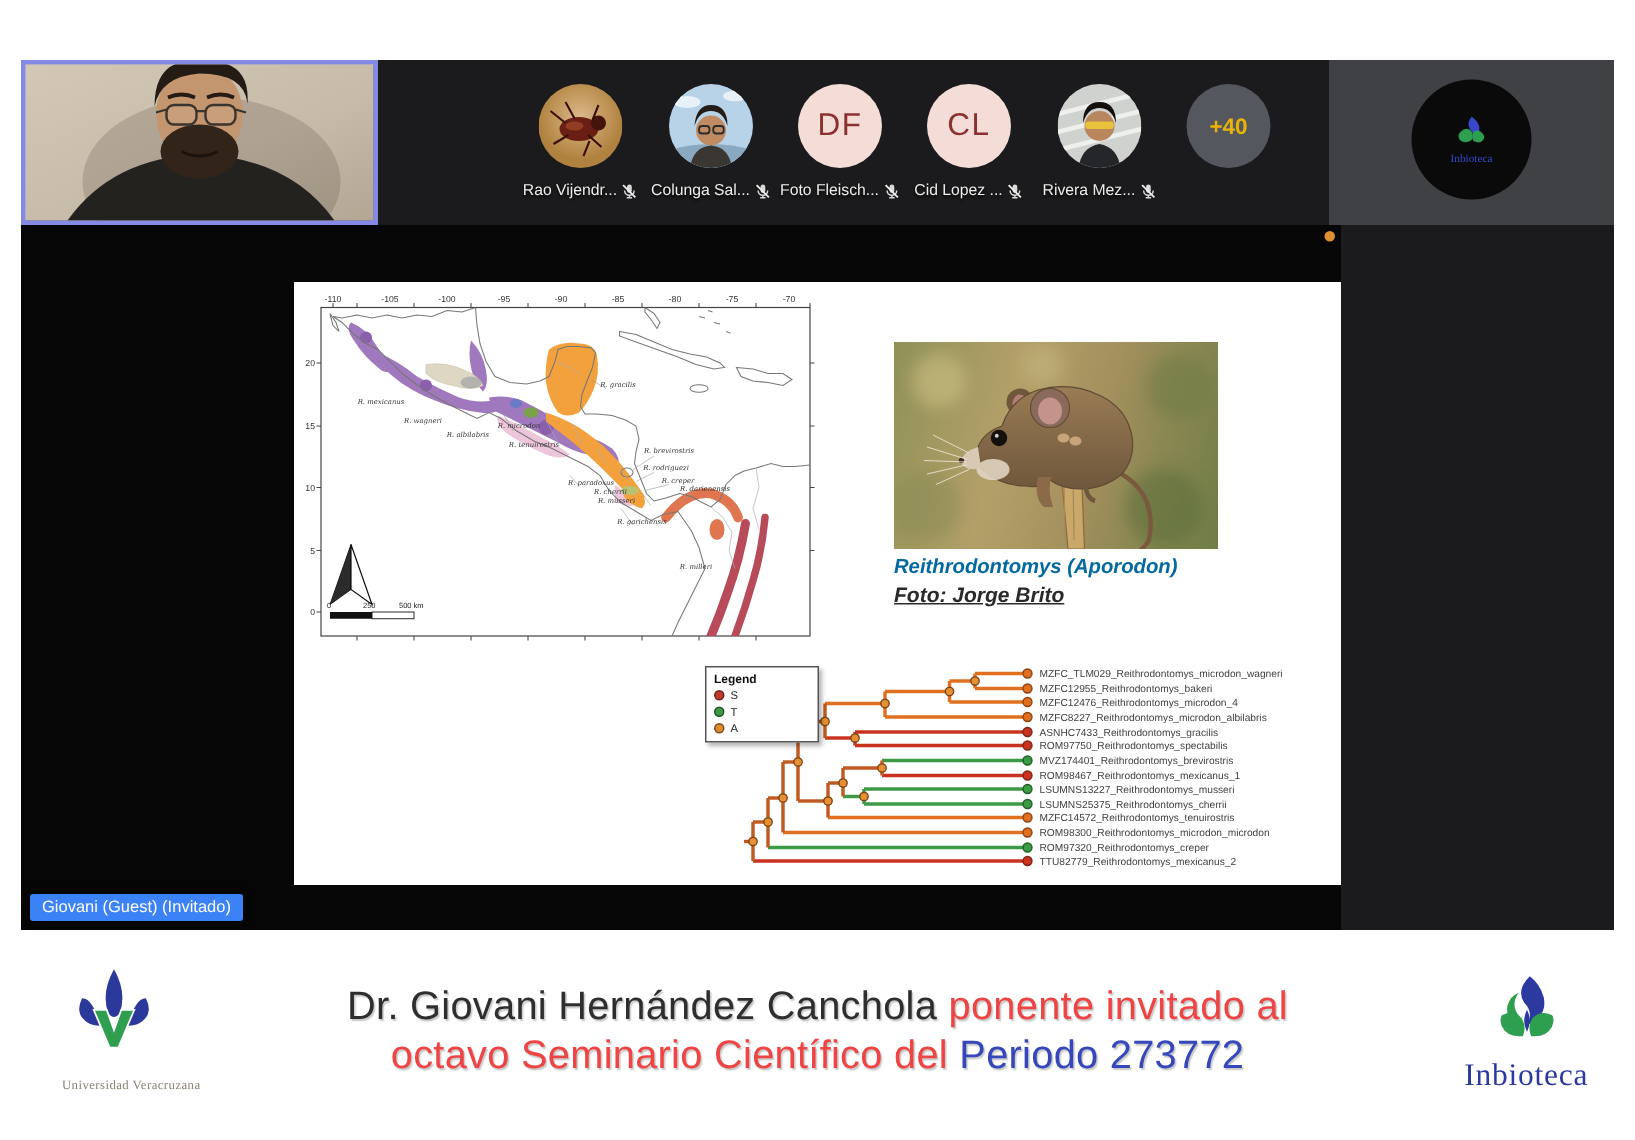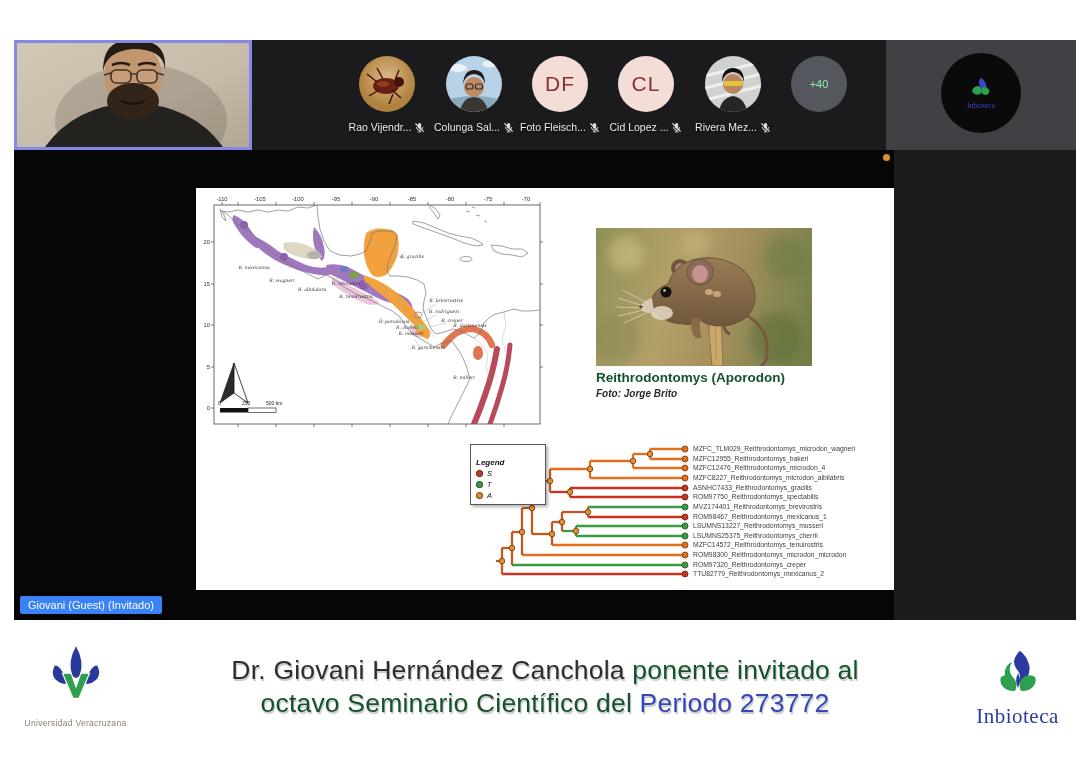--- a/index.html
+++ b/index.html
@@ -12,21 +12,21 @@
   #speaker{left:14px;top:40px;width:238px;height:110px;background:#cbbfae;
            border:3px solid #8589e6;box-sizing:border-box;box-shadow:inset 0 0 0 2px #23234d;}
   #speaker svg{display:block;width:100%;height:100%;}
   .ptile{top:40px;width:86px;height:110px;}
   .avatar{position:absolute;left:15px;top:16px;width:56px;height:56px;border-radius:50%;
           overflow:hidden;}
   .avatar svg{display:block;width:100%;height:100%;}
   .avatar.init{background:#f4ddd7;display:flex;align-items:center;justify-content:center;
           color:#8a3232;font-size:21px;font-weight:500;letter-spacing:1px;}
   .avatar.more{background:#54575d;display:flex;align-items:center;justify-content:center;
-          color:#86efac;font-size:11px;font-weight:400;}
+          color:#eab308;font-size:15px;font-weight:700;}
   .pname{position:absolute;left:0;top:81px;width:86px;display:flex;align-items:center;
          justify-content:center;gap:3px;color:#ececec;font-size:10.5px;
          text-shadow:0 1px 2px rgba(0,0,0,.9);white-space:nowrap;}
   .mic{flex:0 0 auto;}
   #brand-tile{left:886px;top:40px;width:190px;height:110px;background:#3f4145;}
   #brand-circle{left:55px;top:13px;width:80px;height:80px;border-radius:50%;background:#0a0a0a;
         display:flex;flex-direction:column;align-items:center;justify-content:center;gap:1px;}
   #brand-circle .btxt{color:#3848c8;font-size:7.5px;font-family:"Liberation Serif",serif;}
 
   
@@ -35,40 +35,40 @@
   #rec-dot{left:883px;top:154px;width:7px;height:7px;border-radius:50%;background:#e09030;}
   #presenter-label{left:20px;top:596px;background:#3b82f6;color:#fdfdfd;font-size:11px;
        padding:3px 8px;border-radius:2px;box-shadow:0 0 4px rgba(0,0,0,.6);}
 
   
   #slide{left:196px;top:188px;width:698px;height:402px;background:#ffffff;}
   #map-svg{left:2px;top:4px;}
   #photo{left:400px;top:40px;width:216px;height:138px;overflow:hidden;
          background:linear-gradient(105deg,#8f9158 0%,#b3a069 35%,#a3905d 60%,#6f7d46 100%);}
   #photo svg{display:block;width:100%;height:100%;}
-  #caption{left:400px;top:182px;font-size:13.5px;font-weight:bold;color:#14532d;}
-  #credit{left:400px;top:200px;font-size:10px;font-weight:bold;font-style:italic;color:#2a2a2a;}
+  #caption{left:400px;top:182px;font-size:13.5px;font-weight:bold;font-style:italic;color:#0369a1;}
+  #credit{left:400px;top:200px;font-size:14px;font-weight:bold;font-style:italic;color:#2a2a2a;text-decoration:underline;}
 
   #legend{left:274px;top:256px;width:64px;background:#fff;border:1px solid #555;
-          box-shadow:2px 2px 3px rgba(0,0,0,.3);padding:13px 5px 4px 5px;font-style:italic;}
+          box-shadow:2px 2px 3px rgba(0,0,0,.3);padding:3px 5px 4px 5px;}
   #legend .lt{font-size:8px;font-weight:bold;color:#111;margin-bottom:2px;}
   .lrow{display:flex;align-items:center;gap:4px;font-size:7.5px;color:#222;margin-top:2px;}
   .ldot{width:7px;height:7px;border-radius:50%;border:1px solid rgba(0,0,0,.45);box-sizing:border-box;}
 
   #tree{left:280px;top:250px;width:418px;height:146px;}
   #tree svg{position:absolute;left:0;top:0;}
 
   
   #banner{left:120px;right:120px;top:654px;width:850px;text-align:center;
           font-size:26.5px;line-height:33px;letter-spacing:0.2px;
           text-shadow:1px 1.5px 1px rgba(90,90,90,.35);}
-  .b-dark{color:#2e2e2e;} .b-gray{color:#14532d;} .b-blue{color:#3547bb;}
+  .b-dark{color:#2e2e2e;} .b-gray{color:#ef4444;} .b-blue{color:#3547bb;}
   #uv-logo{left:18px;top:646px;width:130px;height:92px;text-align:center;}
-  #uv-caption{position:absolute;left:0;top:72px;width:115px;text-align:center;
-      font-size:8.5px;color:#8a8274;letter-spacing:.3px;}
+  #uv-caption{position:absolute;left:12px;top:72px;width:115px;text-align:center;
+      font-size:8.5px;color:#8a8274;letter-spacing:.3px;font-family:Liberation Serif, serif;}
   #inb-logo{left:955px;top:642px;width:125px;height:95px;text-align:center;}
   #inb-caption{position:absolute;left:0;top:62px;width:125px;text-align:center;
       font-size:21px;color:#2c3aa0;font-family:"Liberation Serif",serif;letter-spacing:.5px;}
 
   .svgtxt{font-family:"Liberation Sans",sans-serif;}
   .sp-label{font-family:"DejaVu Serif",serif;font-style:italic;font-size:4.6px;fill:#333;}
   .tick-label{font-size:5.8px;fill:#333;}
   .tree-label{font-size:6.8px;fill:#3f3f3f;}
 </style>
 </head>

